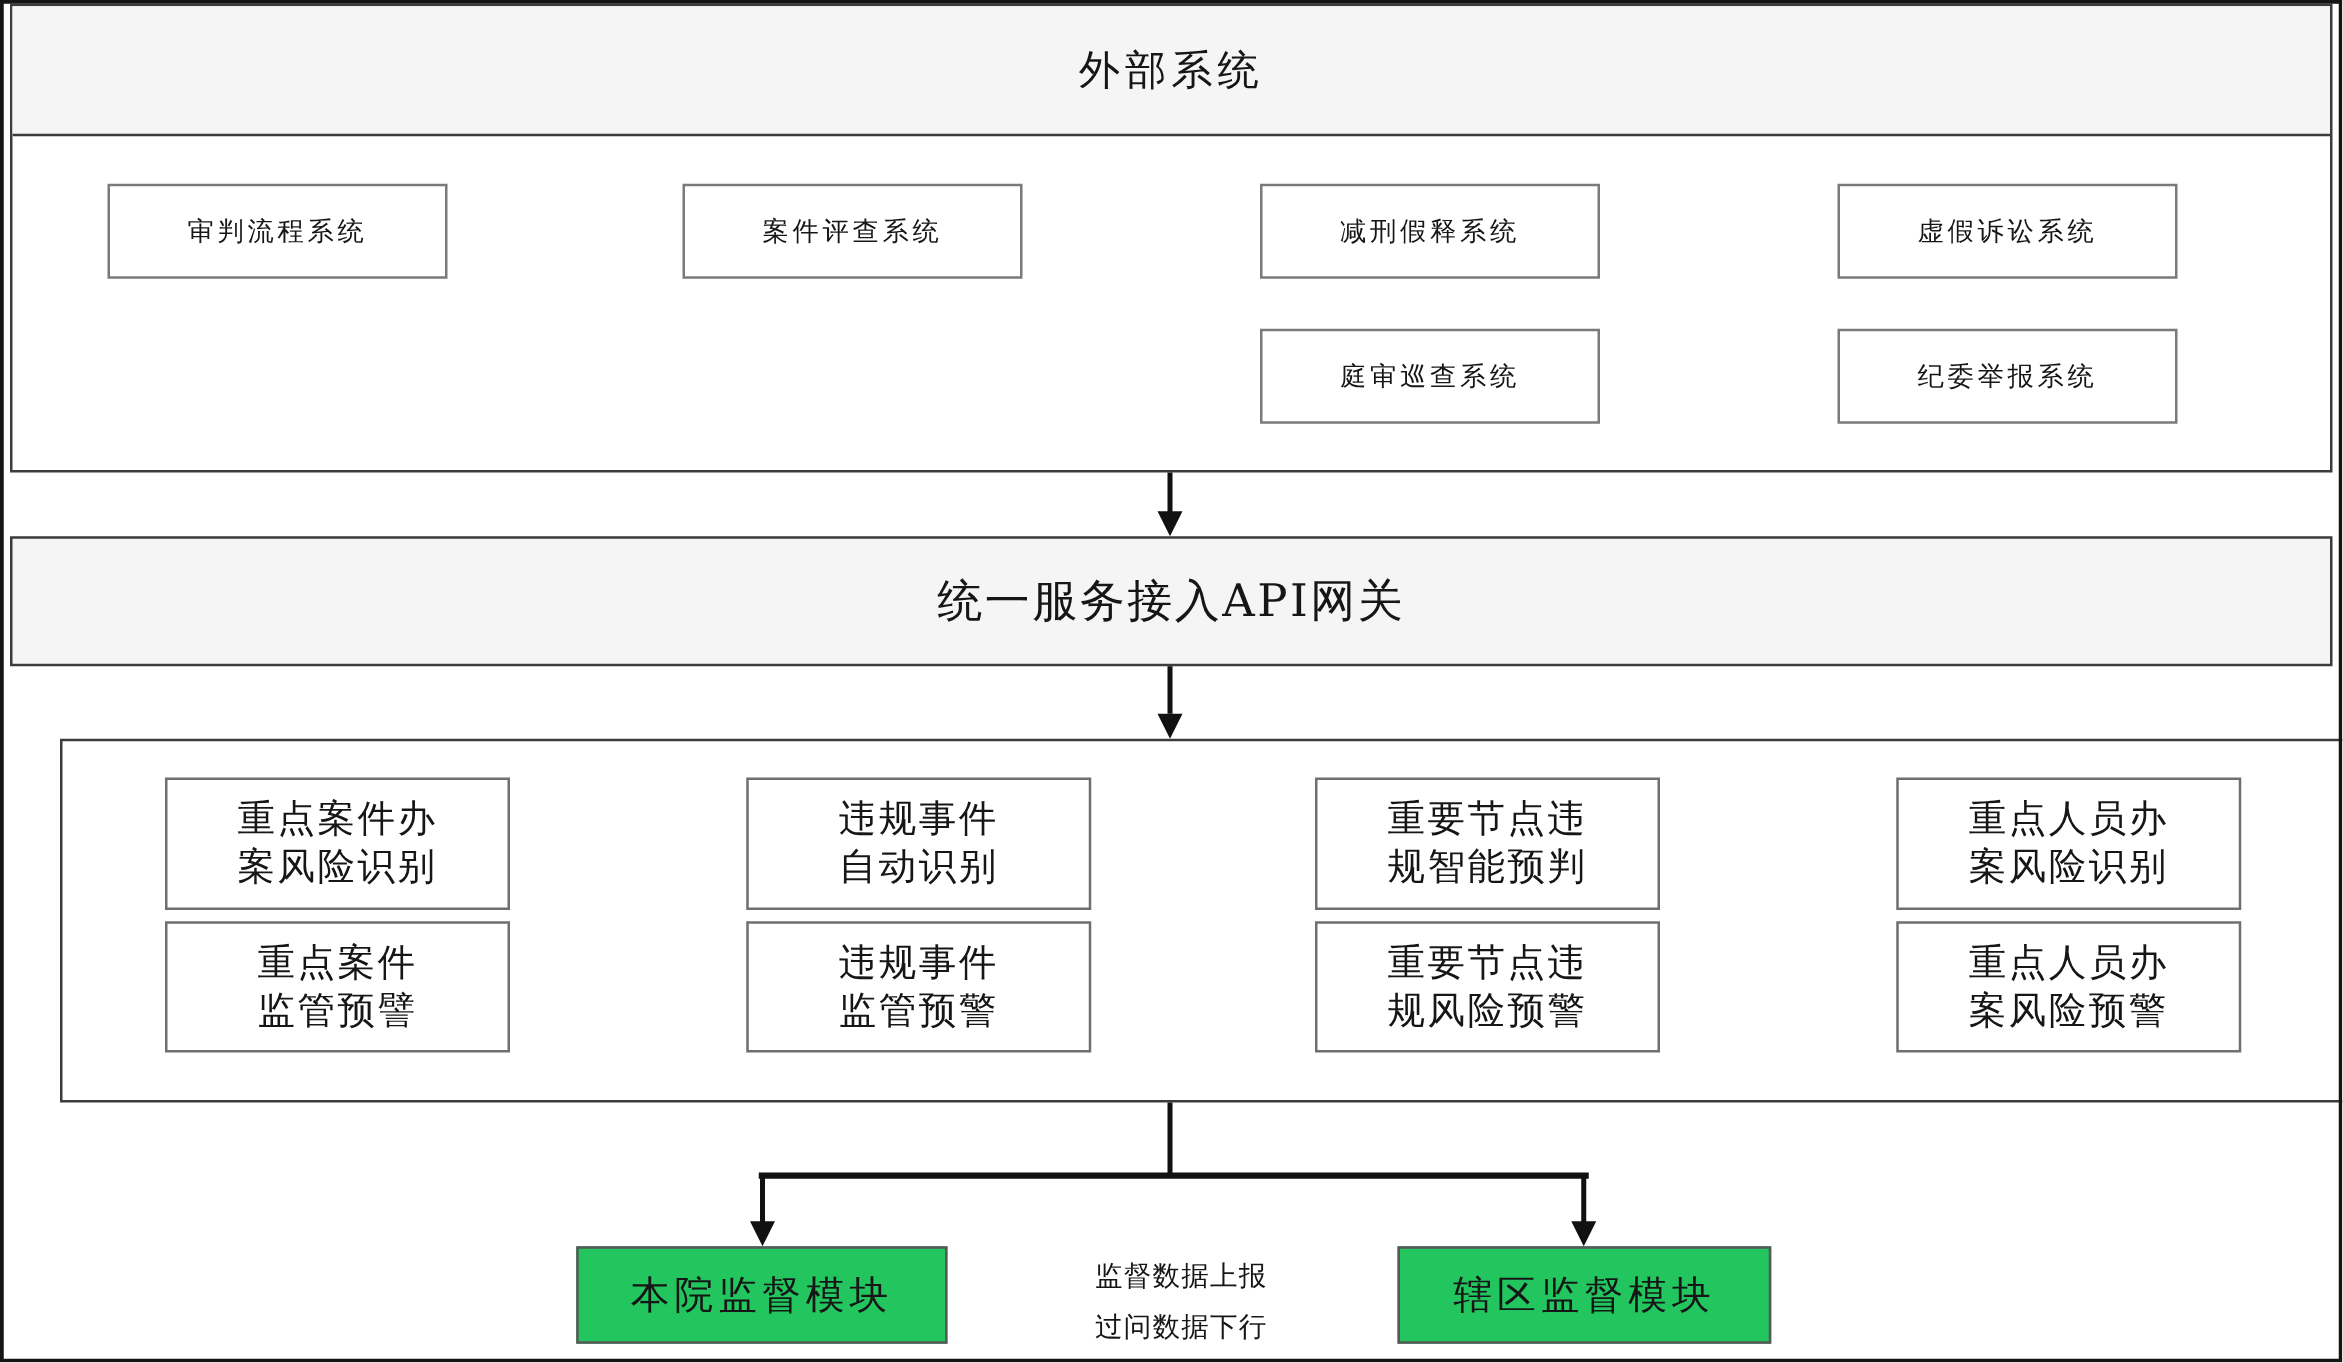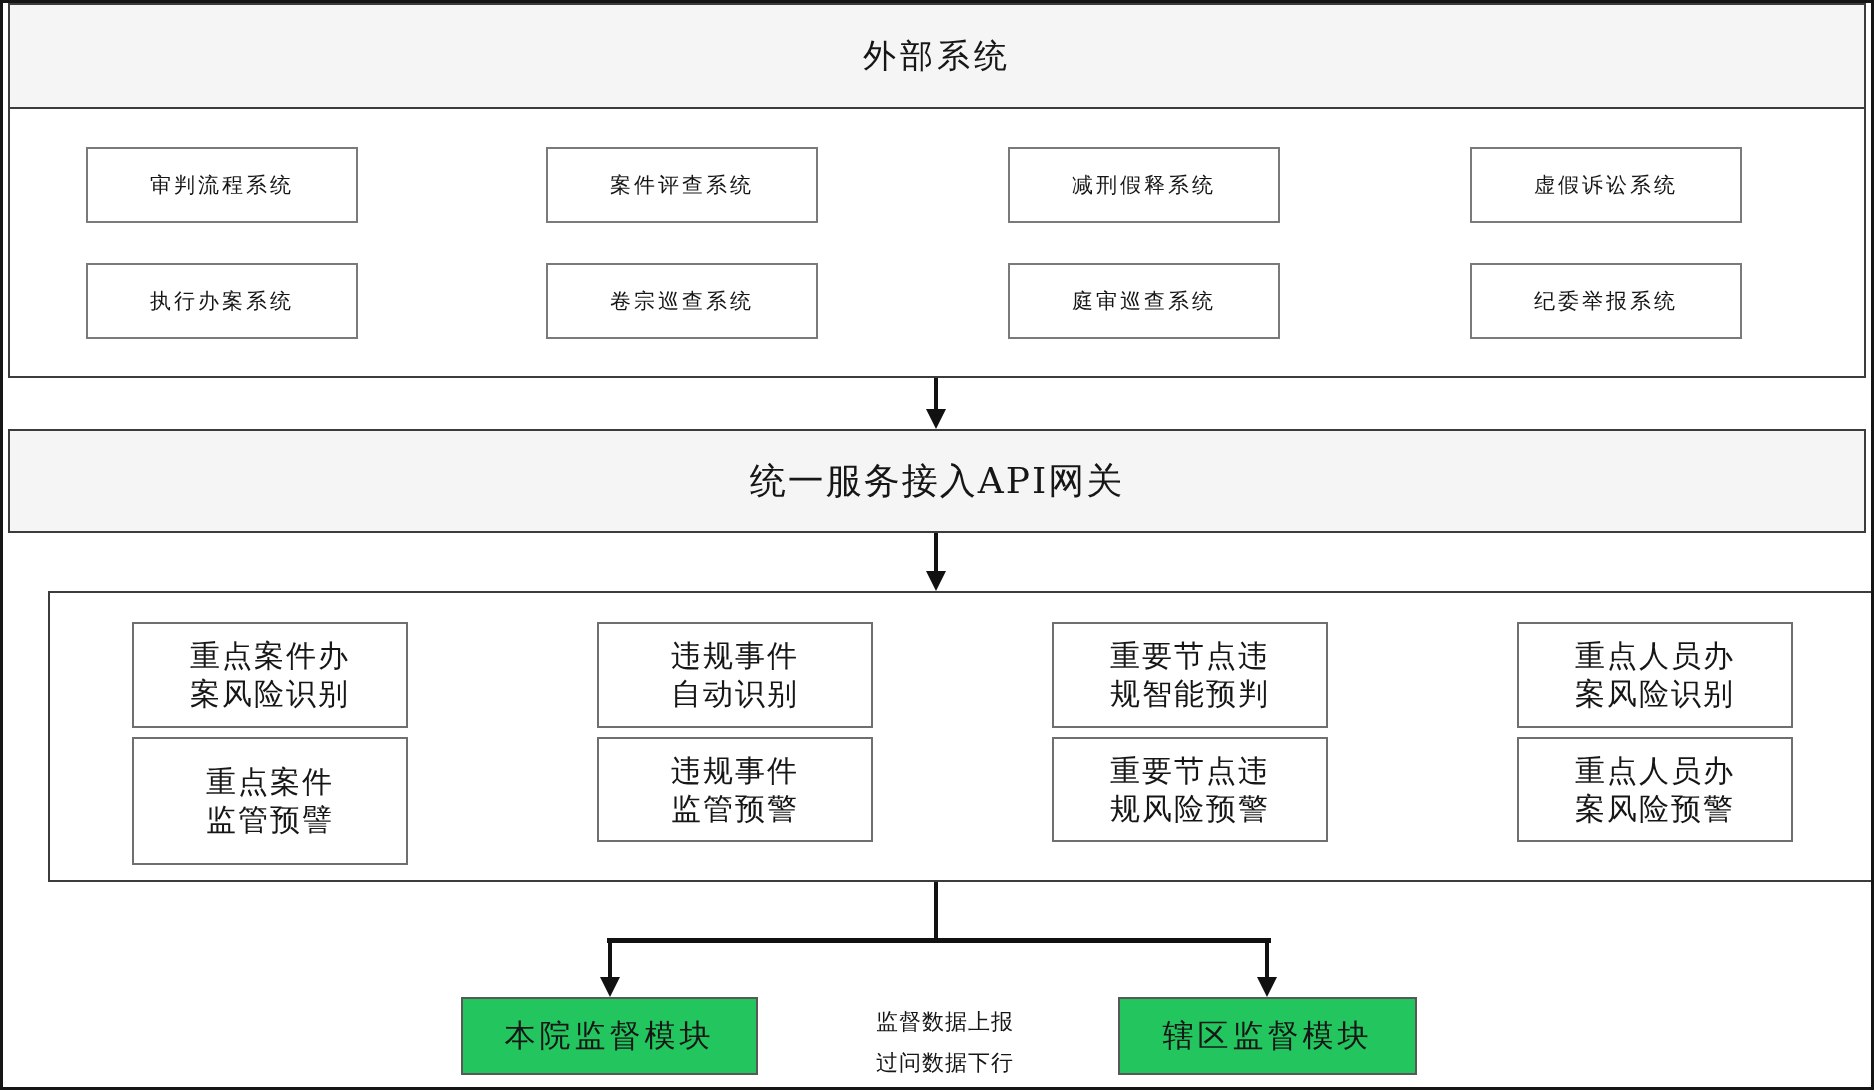--- a/index.html
+++ b/index.html
@@ -88,26 +88,20 @@
       </div>
     <div class="sysbox" style="left:536px;top:142px">
         <span>案件评查系统</span>
       </div>
     <div class="sysbox" style="left:998px;top:142px">
         <span>减刑假释系统</span>
       </div>
     <div class="sysbox" style="left:1460px;top:142px">
         <span>虚假诉讼系统</span>
       </div>
-    <div class="sysbox" style="left:76px;top:258px">
-        <span>执行办案系统</span>
-      </div>
-    <div class="sysbox" style="left:536px;top:258px">
-        <span>卷宗巡查系统</span>
-      </div>
     <div class="sysbox" style="left:998px;top:258px">
         <span>庭审巡查系统</span>
       </div>
     <div class="sysbox" style="left:1460px;top:258px">
         <span>纪委举报系统</span>
       </div>
   </div>
 
   <div>
     <div class="stem" style="left:934px;top:378px;height:32px"></div>
@@ -133,21 +127,21 @@
       <span>自动识别</span>
     </div>
     <div class="anabox" style="left:1002px;top:29px">
       <span>重要节点违</span>
       <span>规智能预判</span>
     </div>
     <div class="anabox" style="left:1467px;top:29px">
       <span>重点人员办</span>
       <span>案风险识别</span>
     </div>
-    <div class="anabox" style="left:82px;top:144px;height:128px">
+    <div class="anabox" style="left:82px;top:144px;height:105px">
       <span>重点案件</span>
       <span>监管预譬</span>
     </div>
     <div class="anabox" style="left:547px;top:144px;height:105px">
       <span>违规事件</span>
       <span>监管预警</span>
     </div>
     <div class="anabox" style="left:1002px;top:144px;height:105px">
       <span>重要节点违</span>
       <span>规风险预警</span>

